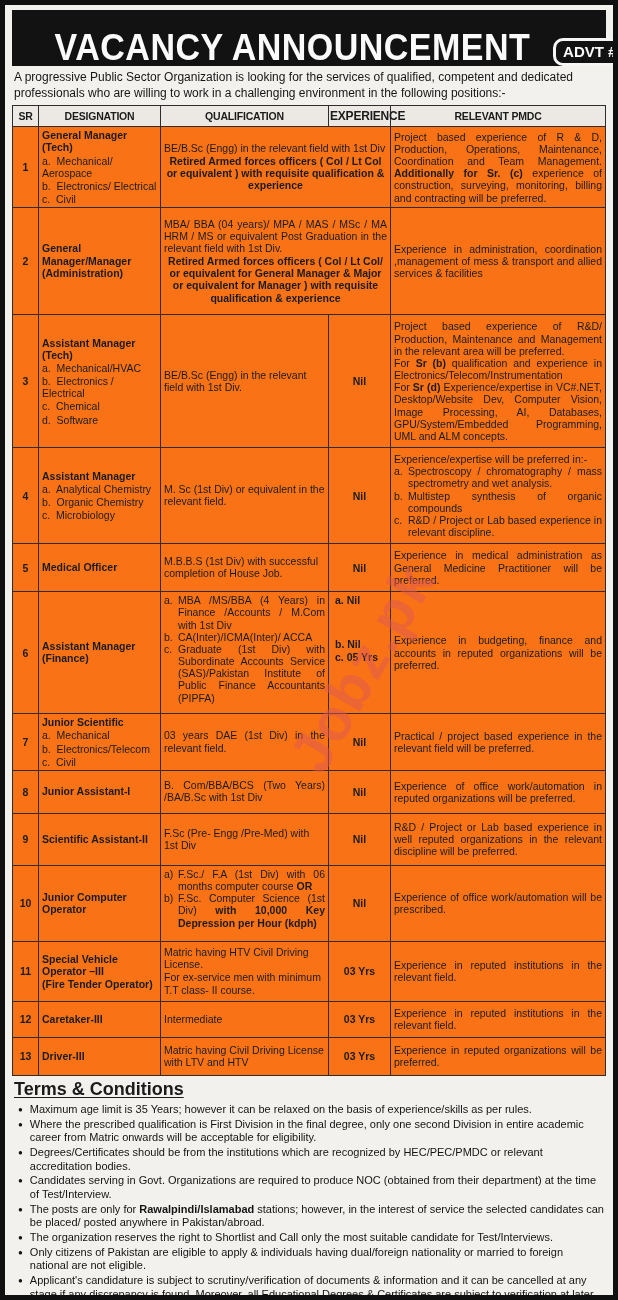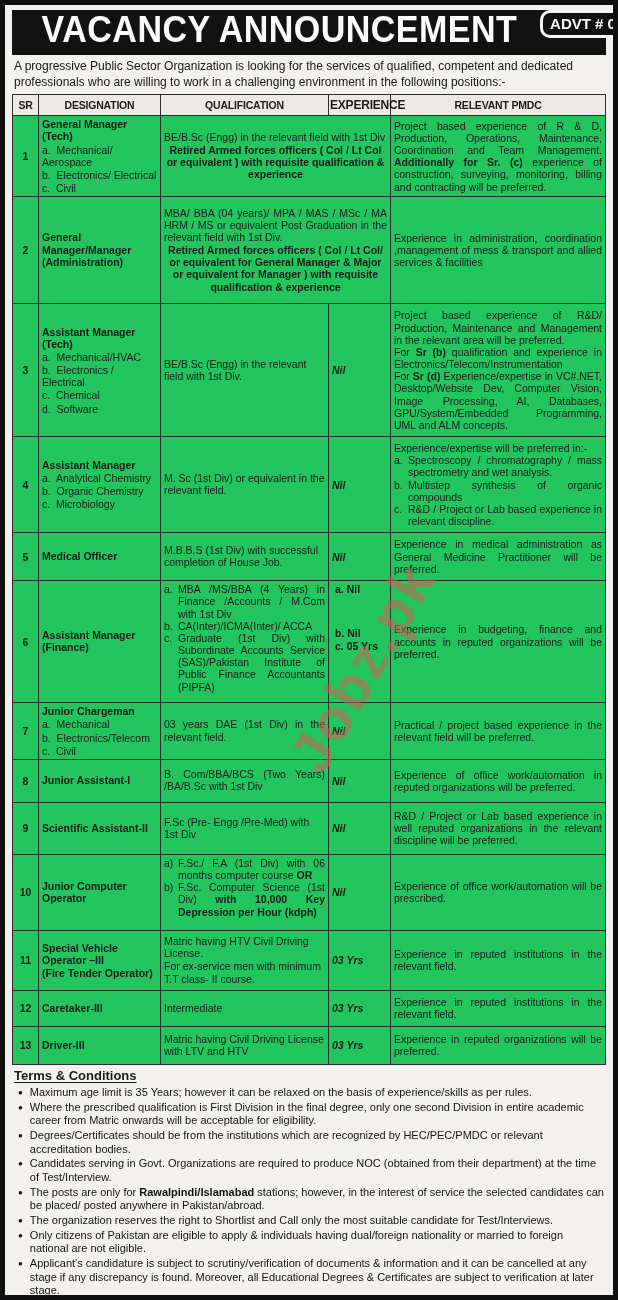--- a/index.html
+++ b/index.html
@@ -4,58 +4,58 @@
 <style>
   html,body{margin:0;padding:0;background:#777;}
   *{box-sizing:border-box;}
   #page{
     width:618px;height:1300px;position:relative;overflow:hidden;
     background:#f3f1ed;border:5px solid #101010;padding:5px 7px;
     font-family:"Liberation Sans", sans-serif;color:#1b1b1b;
   }
   
   .band{
-    background:#121212;color:#fafafa;height:45px;display:flex;align-items:flex-start;
-    padding:0 11px;position:relative;
+    background:#121212;color:#fafafa;height:56px;display:flex;align-items:flex-end;
+    padding:0 24px;position:relative;
   }
   .band-title{
     flex:1;text-align:center;font-weight:800;font-size:37px;letter-spacing:.5px;
     transform:scaleX(.92);transform-origin:45% center;white-space:nowrap;line-height:1;
     padding-top:1px;
   }
   .advt{
     border:3px solid #f5f5f5;border-radius:10px;padding:2px 7px 3px 7px;
     font-weight:800;font-size:15px;white-space:nowrap;background:#121212;color:#fafafa;
   }
   .intro{font-size:12px;line-height:1.3;margin:4px 2px 4px 2px;color:#161616;}
   
-  table.vt{width:100%;border-collapse:collapse;table-layout:fixed;background:#22c55e;}
+  table.vt{width:100%;border-collapse:collapse;table-layout:fixed;background:#f97316;}
   .vt th,.vt td{border:1.6px solid #2e2d2b;padding:2px 3px;vertical-align:middle;}
   .vt th{
     font-size:10.5px;font-weight:800;text-align:center;background:#ecEAe5;
     background:#ece9e4;padding:3px 1px;letter-spacing:-.2px;
   }
   .vt td{font-size:10.5px;line-height:1.16;}
   .sr{text-align:center;font-weight:bold;width:26px;}
   .desig .dtitle{font-weight:800;margin-bottom:1px;}
   .desig .dsub{font-weight:800;}
   .desig .ditem{white-space:pre-wrap;margin-top:1px;}
   .cell-just{text-align:justify;}
   .b{font-weight:800;text-align:center;}
   .qp{margin:0 0 1px 0;}
   .li{display:flex;}
   .li .m{width:14px;flex:0 0 14px;}
   .li .t{flex:1;text-align:justify;}
-  .expc{font-weight:bold;font-style:italic;}
+  .expc{text-align:center;font-weight:bold;}
   .exp-li{text-align:left;padding-left:3px;font-weight:bold;}
   .exp-a{margin-bottom:32px;}
   
   .terms{margin:3px 2px 0 2px;}
   .terms-h{
-    font-size:13px;font-weight:800;text-decoration:underline;
+    font-size:18px;font-weight:800;text-decoration:underline;
     text-underline-offset:2px;margin:1px 0 3px 0;
   }
   .bullet{display:flex;font-size:11px;line-height:1.22;margin-bottom:1.5px;color:#141414;}
   .bullet::before{content:"●";font-size:8px;line-height:13px;margin:0 7px 0 4px;flex:0 0 auto;}
   
   .wm{
     position:absolute;left:357px;top:662px;transform:translate(-50%,-50%) rotate(-60deg);
     font-size:58px;font-weight:800;color:rgba(224,88,84,.5);letter-spacing:2px;
     pointer-events:none;white-space:nowrap;z-index:5;
   }
@@ -211,21 +211,21 @@
         <div class="exp-li">c.  05 Yrs</div>
       </td>
       <td class="cell-just">
         <span>Experience in budgeting, finance and accounts in reputed organizations will be preferred.</span>
       </td>
     </tr>
 
     <tr style="height:56px">
       <td class="sr">7</td>
       <td class="desig">
-        <div class="dtitle">Junior Chargeman</div>
+        <div class="dtitle">Junior Scientific</div>
         <div class="ditem">a.  Mechanical</div>
         <div class="ditem">b.  Electronics/Telecom</div>
         <div class="ditem">c.  Civil</div>
       </td>
       <td class="cell-just">
         <div class="qp">03 years DAE (1st Div) in the relevant field.</div>
       </td>
       <td class="expc">Nil</td>
       <td class="cell-just">
         <span>Practical / project based experience in the relevant field will be preferred.</span>

